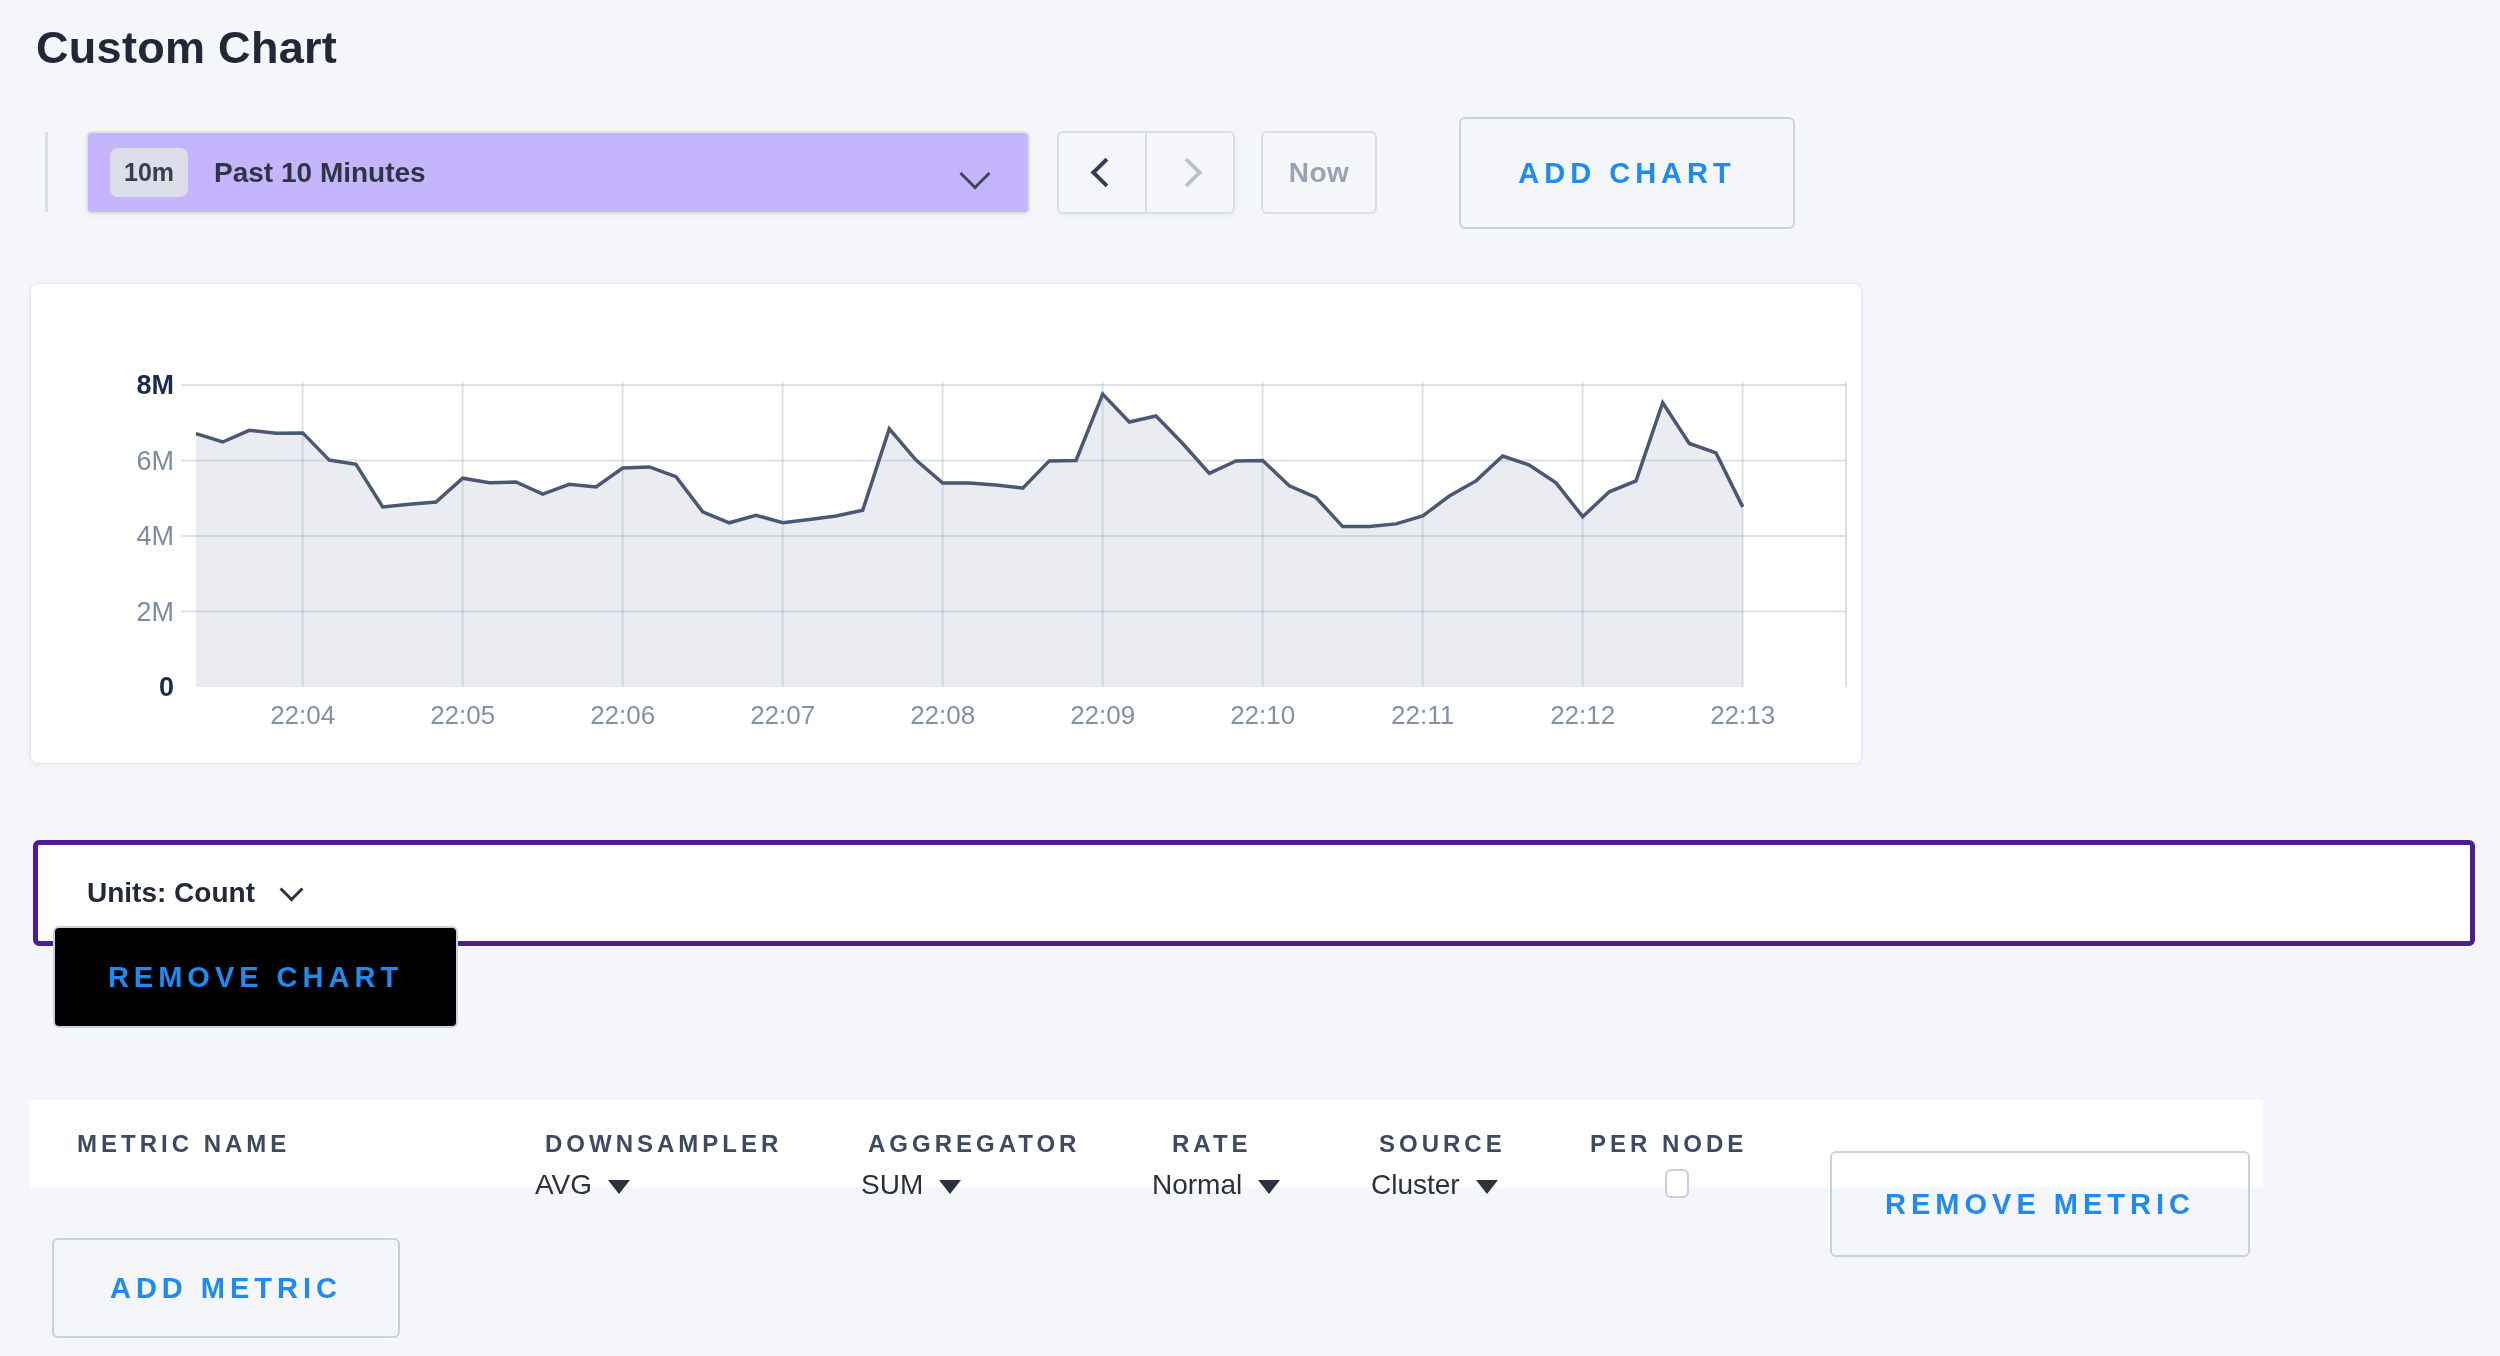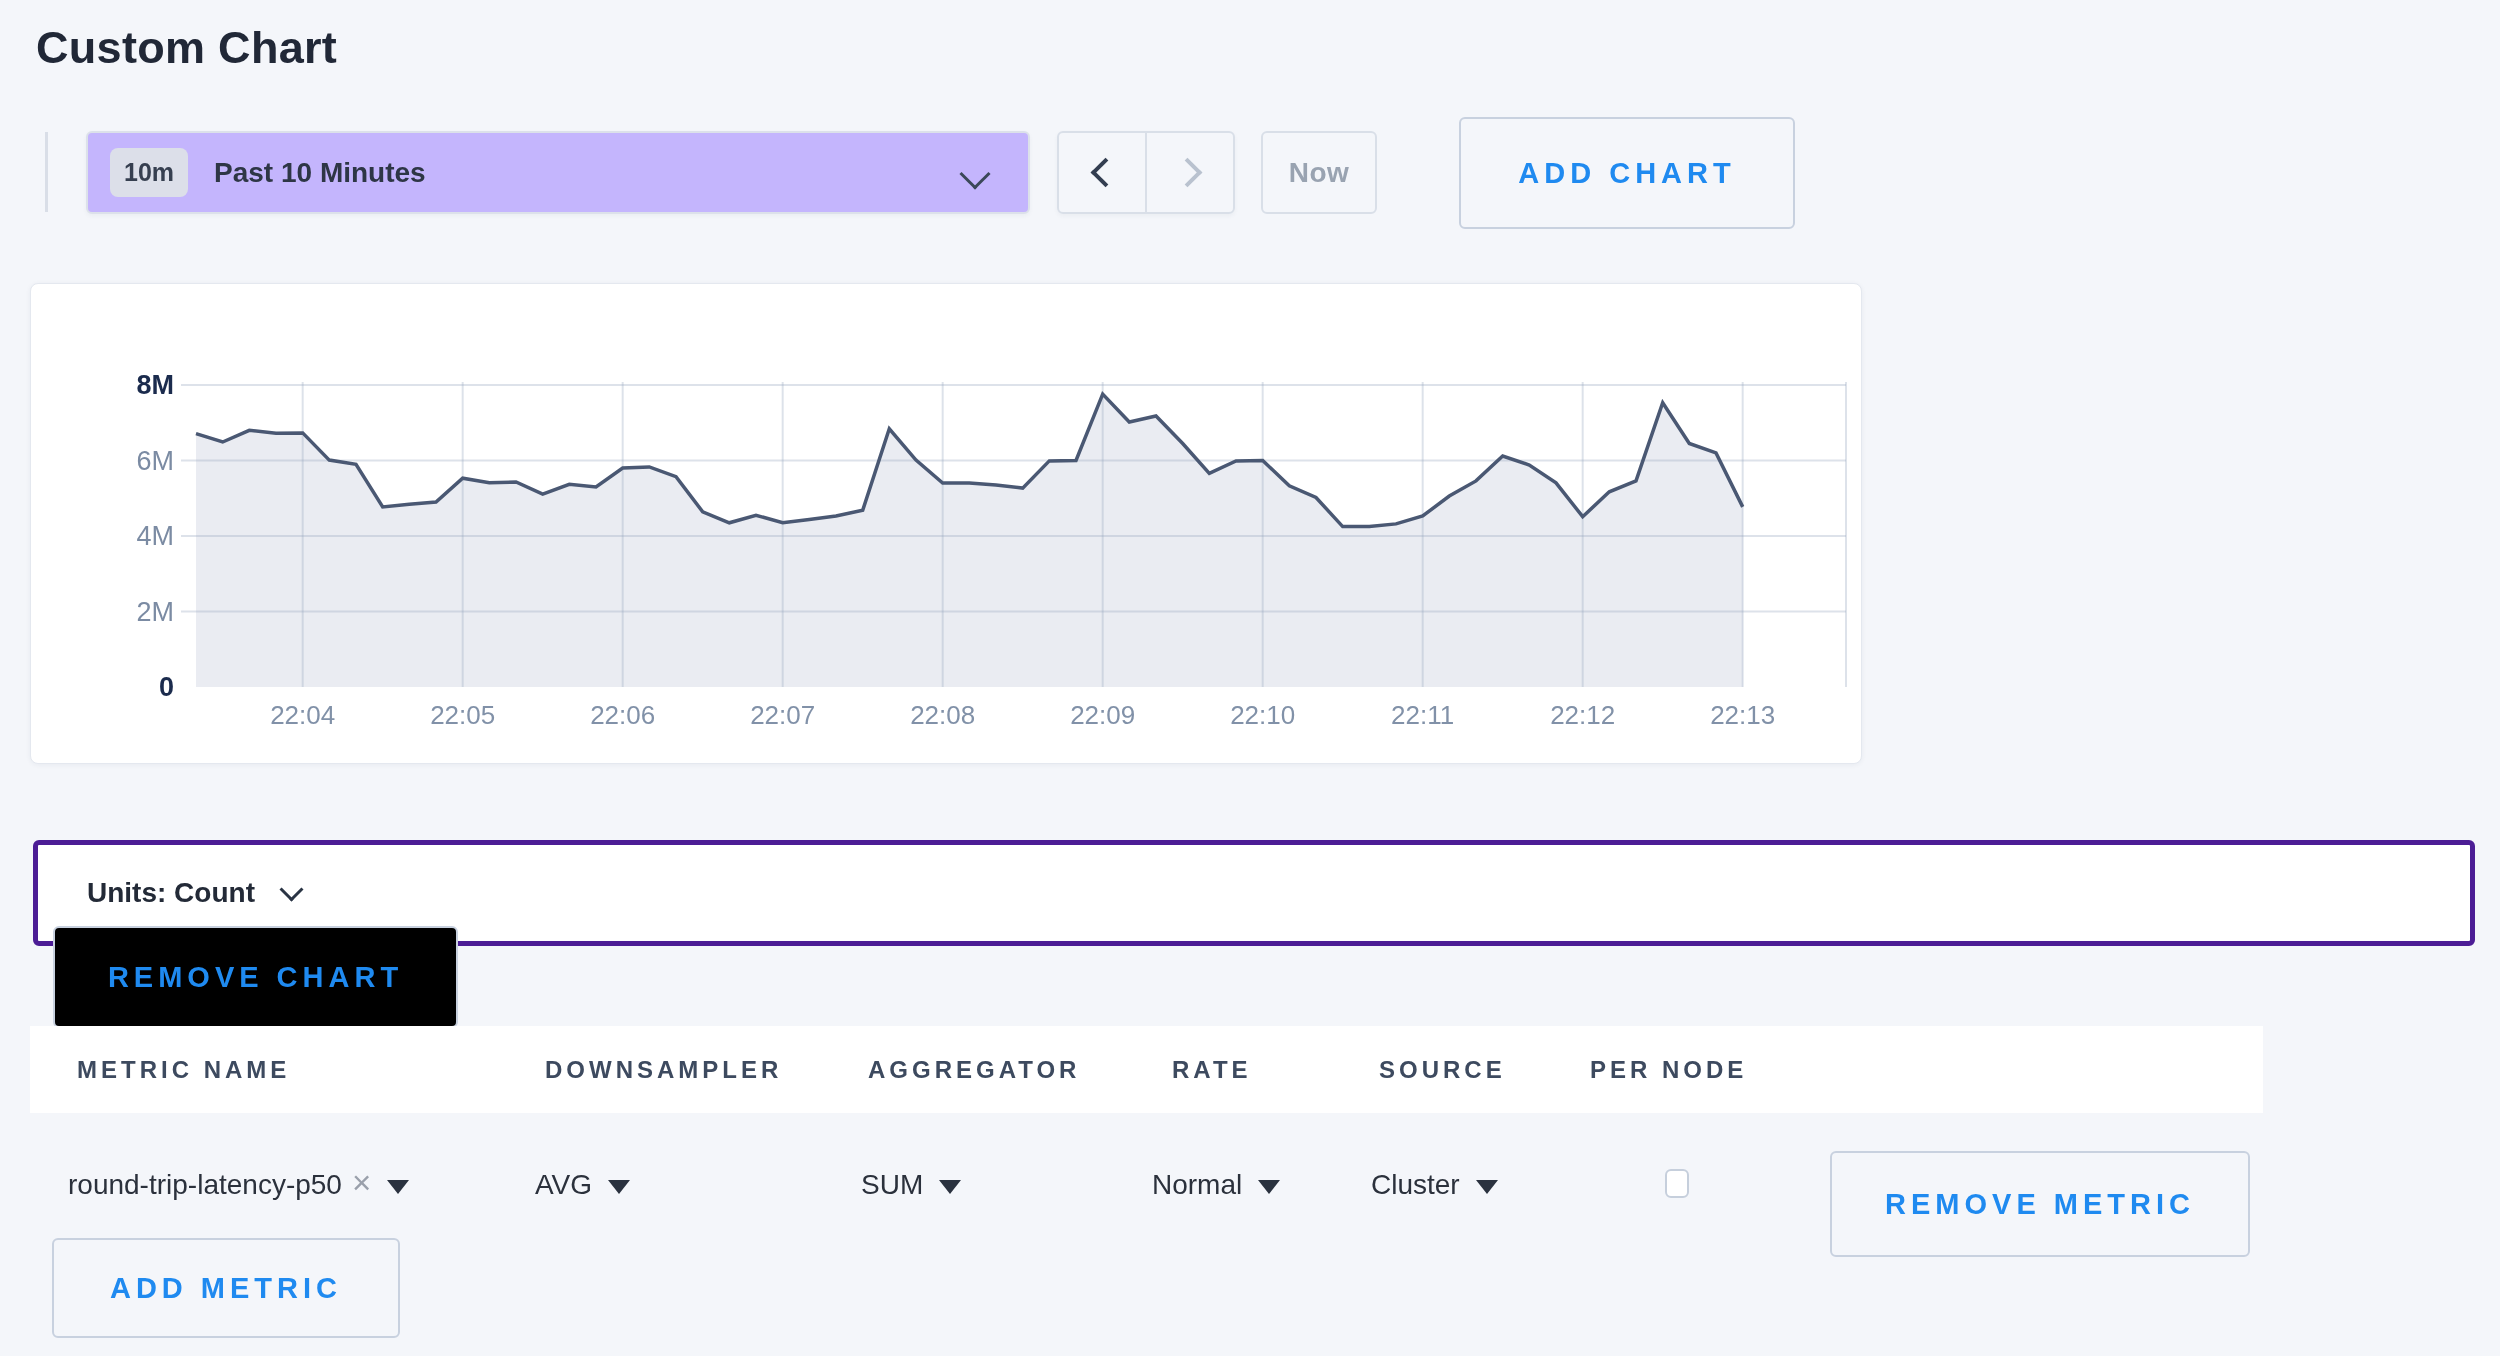--- a/index.html
+++ b/index.html
@@ -66,21 +66,21 @@
   }
   #chart, #chart svg { position: absolute; left: 0; top: 0; }
 
   .units-bar {
     position: absolute; left: 33px; top: 840px; width: 2442px; height: 106px;
     background: #fff; border: 5px solid #4c1d95; border-radius: 6px;
     display: flex; align-items: center; cursor: pointer;
   }
   .units-label { margin-left: 49px; font-size: 28px; font-weight: 700; color: #232a37; }
 
-  .thead { position: absolute; left: 30px; top: 1026px; width: 2233px; height: 87px; background: #fff; }
+  .thead { position: absolute; left: 30px; top: 1100px; width: 2233px; height: 87px; background: #fff; }
   .th {
     position: absolute; top: 50%; transform: translateY(-50%);
     font-size: 24px; font-weight: 700; letter-spacing: 4px; color: #3d4a5f; white-space: nowrap;
   }
 
   .cell {
     position: absolute; top: 1135px; height: 100px;
     display: flex; align-items: center; cursor: pointer;
     font-size: 28px; color: #2b313c; white-space: nowrap;
   }
@@ -170,25 +170,20 @@
 
   <div class="thead">
     <span class="th" style="left:47px">METRIC NAME</span>
     <span class="th" style="left:515px">DOWNSAMPLER</span>
     <span class="th" style="left:838px">AGGREGATOR</span>
     <span class="th" style="left:1142px">RATE</span>
     <span class="th" style="left:1349px">SOURCE</span>
     <span class="th" style="left:1560px">PER NODE</span>
   </div>
 
-  <div class="cell" style="left:68px">
-    <span>round-trip-latency-p50</span>
-    <span class="xicon">×</span>
-    <span class="caret"></span>
-  </div>
   <div class="cell" style="left:535px">
     <span>AVG</span>
     <span class="caret"></span>
   </div>
   <div class="cell" style="left:861px">
     <span>SUM</span>
     <span class="caret"></span>
   </div>
   <div class="cell" style="left:1152px">
     <span>Normal</span>

